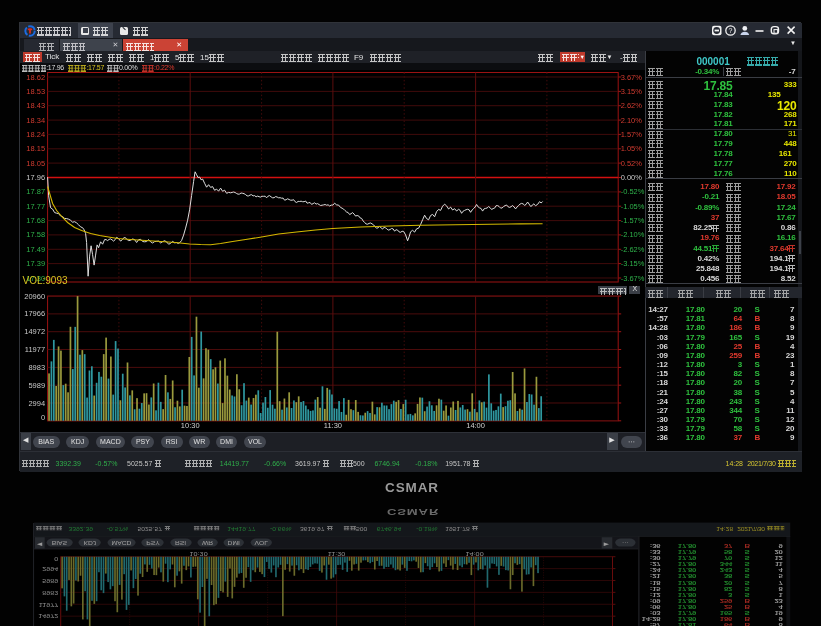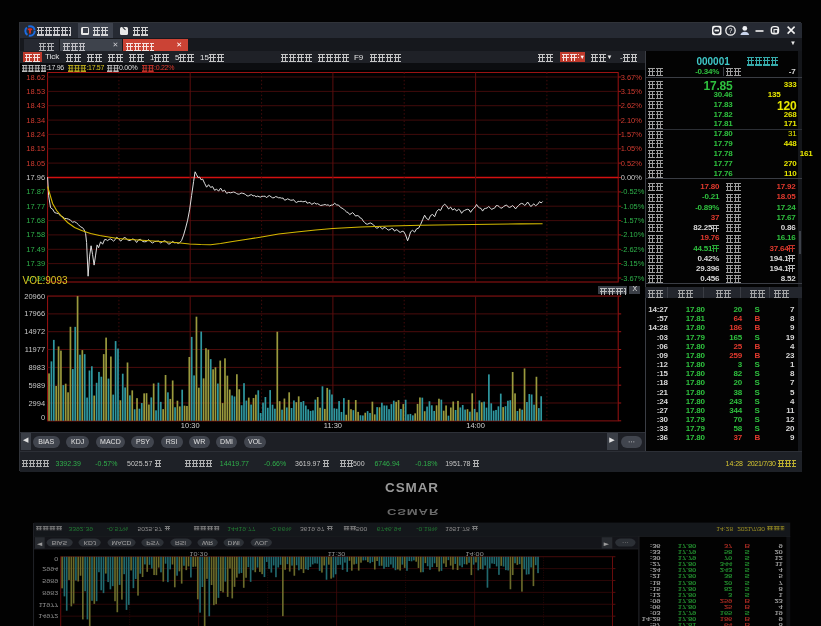--- a/index.html
+++ b/index.html
@@ -433,40 +433,40 @@
       <div class="t" style="left:627.2px;top:44.3px;color:#b9b9b9"><i class="z" style="width:15px;height:8px"></i></div>
       <div class="t r " style="left:648.9px;top:44.0px;width:50px;color:#2fc13f;font-size:8px;font-weight:bold;letter-spacing:-0.2px">-0.34%</div>
       <div style="position:absolute;left:702.3px;top:44px;width:1px;height:9px;background:#3a3d44"></div>
       <div class="t" style="left:705.5px;top:44.3px;color:#b9b9b9"><i class="z" style="width:15px;height:8px"></i></div>
       <div class="t r " style="left:735.1px;top:44.0px;width:40px;color:#d8d8d8;font-size:8px;font-weight:bold;letter-spacing:-0.2px">-7</div>
       <div style="position:absolute;left:624.6px;top:54.1px;width:157.5px;height:1px;background:#3a3d44"></div>
       <div class="t" style="left:627.2px;top:57.2px;color:#b9b9b9"><i class="z" style="width:15px;height:8px"></i></div>
       <div class="t r " style="left:662.1px;top:56.9px;width:50px;color:#2fc13f;font-size:12px;font-weight:bold;letter-spacing:-0.2px">17.85</div>
       <div class="t r " style="left:736.0px;top:56.9px;width:40px;color:#e8e800;font-size:8px;font-weight:bold;letter-spacing:-0.2px">333</div>
       <div class="t" style="left:627.2px;top:67.1px;color:#b9b9b9"><i class="z" style="width:15px;height:8px"></i></div>
-      <div class="t r " style="left:662.1px;top:66.8px;width:50px;color:#2fc13f;font-size:8px;font-weight:bold;letter-spacing:-0.2px">30.46</div>
+      <div class="t r " style="left:662.1px;top:66.8px;width:50px;color:#2fc13f;font-size:8px;font-weight:bold;letter-spacing:-0.2px">17.84</div>
       <div class="t r " style="left:720px;top:66.8px;width:40px;color:#e8e800;font-size:8px;font-weight:bold;letter-spacing:-0.2px">135</div>
       <div class="t" style="left:627.2px;top:77.0px;color:#b9b9b9"><i class="z" style="width:15px;height:8px"></i></div>
       <div class="t r " style="left:662.1px;top:76.7px;width:50px;color:#2fc13f;font-size:8px;font-weight:bold;letter-spacing:-0.2px">17.83</div>
       <div class="t r " style="left:736.0px;top:76.7px;width:40px;color:#e8e800;font-size:12px;font-weight:bold;letter-spacing:-0.2px">120</div>
       <div class="t" style="left:627.2px;top:87.0px;color:#b9b9b9"><i class="z" style="width:15px;height:8px"></i></div>
       <div class="t r " style="left:662.1px;top:86.7px;width:50px;color:#2fc13f;font-size:8px;font-weight:bold;letter-spacing:-0.2px">17.82</div>
       <div class="t r " style="left:736.0px;top:86.7px;width:40px;color:#e8e800;font-size:8px;font-weight:bold;letter-spacing:-0.2px">268</div>
       <div class="t" style="left:627.2px;top:96.9px;color:#b9b9b9"><i class="z" style="width:15px;height:8px"></i></div>
       <div class="t r " style="left:662.1px;top:96.6px;width:50px;color:#2fc13f;font-size:8px;font-weight:bold;letter-spacing:-0.2px">17.81</div>
       <div class="t r " style="left:736.0px;top:96.6px;width:40px;color:#e8e800;font-size:8px;font-weight:bold;letter-spacing:-0.2px">171</div>
       <div class="t" style="left:627.2px;top:106.8px;color:#b9b9b9"><i class="z" style="width:15px;height:8px"></i></div>
       <div class="t r " style="left:662.1px;top:106.5px;width:50px;color:#2fc13f;font-size:8px;font-weight:bold;letter-spacing:-0.2px">17.80</div>
       <div class="t r " style="left:736.0px;top:106.5px;width:40px;color:#e8e800;font-size:8px;font-weight:normal;letter-spacing:-0.2px">31</div>
       <div class="t" style="left:627.2px;top:116.7px;color:#b9b9b9"><i class="z" style="width:15px;height:8px"></i></div>
       <div class="t r " style="left:662.1px;top:116.4px;width:50px;color:#2fc13f;font-size:8px;font-weight:bold;letter-spacing:-0.2px">17.79</div>
       <div class="t r " style="left:736.0px;top:116.4px;width:40px;color:#e8e800;font-size:8px;font-weight:bold;letter-spacing:-0.2px">448</div>
       <div class="t" style="left:627.2px;top:126.6px;color:#b9b9b9"><i class="z" style="width:15px;height:8px"></i></div>
       <div class="t r " style="left:662.1px;top:126.3px;width:50px;color:#2fc13f;font-size:8px;font-weight:bold;letter-spacing:-0.2px">17.78</div>
-      <div class="t r " style="left:752px;top:126.3px;width:40px;color:#e8e800;font-size:8px;font-weight:bold;letter-spacing:-0.2px">161</div>
+      <div class="t r " style="left:731px;top:126.3px;width:40px;color:#e8e800;font-size:8px;font-weight:bold;letter-spacing:-0.2px">161</div>
       <div class="t" style="left:627.2px;top:136.6px;color:#b9b9b9"><i class="z" style="width:15px;height:8px"></i></div>
       <div class="t r " style="left:662.1px;top:136.3px;width:50px;color:#2fc13f;font-size:8px;font-weight:bold;letter-spacing:-0.2px">17.77</div>
       <div class="t r " style="left:736.0px;top:136.3px;width:40px;color:#e8e800;font-size:8px;font-weight:bold;letter-spacing:-0.2px">270</div>
       <div class="t" style="left:627.2px;top:146.5px;color:#b9b9b9"><i class="z" style="width:15px;height:8px"></i></div>
       <div class="t r " style="left:662.1px;top:146.2px;width:50px;color:#2fc13f;font-size:8px;font-weight:bold;letter-spacing:-0.2px">17.76</div>
       <div class="t r " style="left:736.0px;top:146.2px;width:40px;color:#e8e800;font-size:8px;font-weight:bold;letter-spacing:-0.2px">110</div>
       <div style="position:absolute;left:624.6px;top:105.7px;width:157.5px;height:1px;background:#2c2f35"></div>
       <div style="position:absolute;left:624.6px;top:155.5px;width:157.5px;height:1px;background:#3a3d44"></div>
       <div class="t" style="left:627.2px;top:159.7px;color:#b9b9b9"><i class="z" style="width:15px;height:8px"></i></div>
       <div class="t" style="left:705.5px;top:159.7px;color:#b9b9b9"><i class="z" style="width:15px;height:8px"></i></div>
@@ -495,21 +495,21 @@
       <div class="t" style="left:627.2px;top:221.0px;color:#b9b9b9"><i class="z" style="width:15px;height:8px"></i></div>
       <div class="t" style="left:705.5px;top:221.0px;color:#b9b9b9"><i class="z" style="width:15px;height:8px"></i></div>
       <div class="t r " style="left:642.9px;top:220.7px;width:56px;color:#2fc13f;font-size:8px;font-weight:bold;letter-spacing:-0.2px">44.51<i class="z" style="width:7px;height:7px"></i></div>
       <div class="t r " style="left:719.1px;top:220.7px;width:56px;color:#e23a2e;font-size:8px;font-weight:bold;letter-spacing:-0.2px">37.64<i class="z" style="width:7px;height:7px"></i></div>
       <div class="t" style="left:627.2px;top:231.2px;color:#b9b9b9"><i class="z" style="width:15px;height:8px"></i></div>
       <div class="t" style="left:705.5px;top:231.2px;color:#b9b9b9"><i class="z" style="width:15px;height:8px"></i></div>
       <div class="t r " style="left:642.9px;top:230.9px;width:56px;color:#d8d8d8;font-size:8px;font-weight:bold;letter-spacing:-0.2px">0.42%</div>
       <div class="t r " style="left:719.1px;top:230.9px;width:56px;color:#d8d8d8;font-size:8px;font-weight:bold;letter-spacing:-0.2px">194.1<i class="z" style="width:7px;height:7px"></i></div>
       <div class="t" style="left:627.2px;top:241.5px;color:#b9b9b9"><i class="z" style="width:15px;height:8px"></i></div>
       <div class="t" style="left:705.5px;top:241.5px;color:#b9b9b9"><i class="z" style="width:15px;height:8px"></i></div>
-      <div class="t r " style="left:642.9px;top:241.2px;width:56px;color:#d8d8d8;font-size:8px;font-weight:bold;letter-spacing:-0.2px">29.396</div>
+      <div class="t r " style="left:642.9px;top:241.2px;width:56px;color:#d8d8d8;font-size:8px;font-weight:bold;letter-spacing:-0.2px">25.848</div>
       <div class="t r " style="left:719.1px;top:241.2px;width:56px;color:#d8d8d8;font-size:8px;font-weight:bold;letter-spacing:-0.2px">194.1<i class="z" style="width:7px;height:7px"></i></div>
       <div class="t" style="left:627.2px;top:251.7px;color:#b9b9b9"><i class="z" style="width:15px;height:8px"></i></div>
       <div class="t" style="left:705.5px;top:251.7px;color:#b9b9b9"><i class="z" style="width:15px;height:8px"></i></div>
       <div class="t r " style="left:642.9px;top:251.4px;width:56px;color:#d8d8d8;font-size:8px;font-weight:bold;letter-spacing:-0.2px">0.456</div>
       <div class="t r " style="left:719.1px;top:251.4px;width:56px;color:#d8d8d8;font-size:8px;font-weight:bold;letter-spacing:-0.2px">8.52</div>
       <div style="position:absolute;left:624.6px;top:260.6px;width:157.5px;height:1px;background:#3a3d44"></div>
       <div class="bar" style="left:625.1px;top:264.1px;width:157px;height:11px;background:#23262d"></div>
       <div class="t" style="left:628.0px;top:266.0px;color:#b9b9b9"><i class="z" style="width:15px;height:8px"></i></div>
       <div class="t" style="left:657.7px;top:266.0px;color:#b9b9b9"><i class="z" style="width:15px;height:8px"></i></div>
       <div class="t" style="left:696.1px;top:266.0px;color:#b9b9b9"><i class="z" style="width:15px;height:8px"></i></div>

